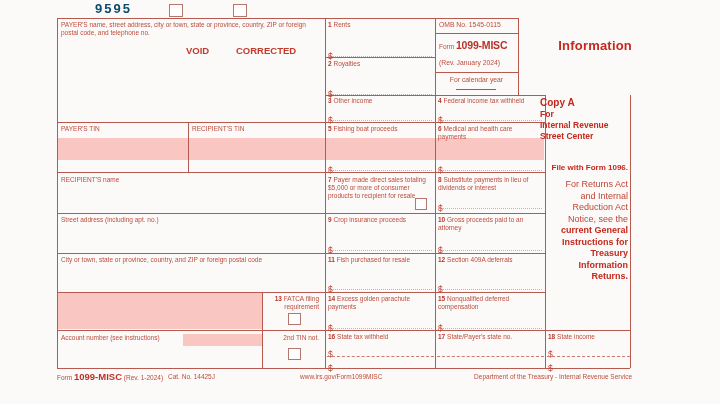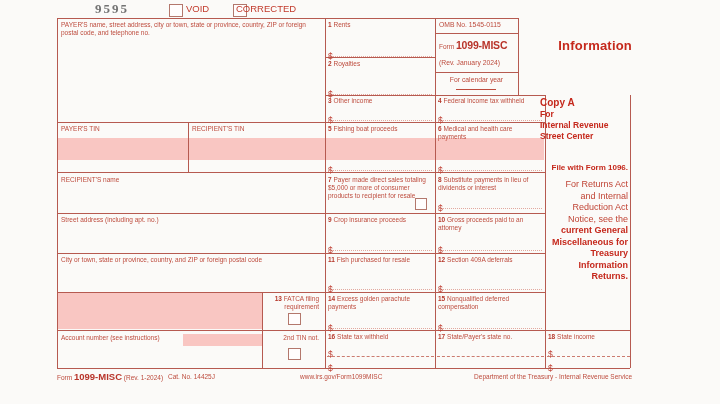--- a/index.html
+++ b/index.html
@@ -8,22 +8,22 @@
   .v{position:absolute;width:1px;background:#b65a50;}
   .pink{position:absolute;background:#f9c6c2;}
   .lbl{position:absolute;font-size:6.5px;line-height:8px;color:#bd4a3c;}
   .lbl b{font-weight:700;color:#b6382b;}
   .r{text-align:right;}
   .amt{position:absolute;height:11px;border-bottom:1px dotted #e2a89f;}
   .amt2{position:absolute;height:11px;}
   .d{font-size:8.5px;font-weight:500;color:#bf4034;line-height:11px;}
   .dash{position:absolute;height:0;border-top:1px dashed #cb7b70;}
   .cb{position:absolute;border:1px solid #b3776c;background:#fffdfd;}
-  .code{position:absolute;left:95px;top:1px;font-family:Liberation Serif, serif;font-size:13px;font-weight:700;color:#737373;letter-spacing:2px;}
-  .topchk{position:absolute;font-size:9.5px;font-weight:400;color:#c23a2c;line-height:11px;}
+  .code{position:absolute;left:95px;top:1px;font-family:Liberation Sans, sans-serif;font-size:13px;font-weight:700;color:#0c4a6e;letter-spacing:2px;}
+  .topchk{position:absolute;font-size:9.5px;font-weight:700;color:#c23a2c;line-height:11px;margin-top:42px;}
   .omb-s{position:absolute;font-size:6.8px;color:#bd4a3c;line-height:8px;}
   .omb-form{position:absolute;font-size:6.5px;color:#bd4a3c;}
   .omb-form .fn{font-size:10.5px;font-weight:700;color:#b8342a;letter-spacing:-0.2px;}
   .yearline{position:absolute;height:1px;background:#bd4a3c;}
   .title{position:absolute;left:480px;top:37px;width:152px;text-align:right;font-size:13px;font-weight:700;color:#c5281c;line-height:18px;letter-spacing:0.2px;}
   .copya{position:absolute;left:540px;top:97px;width:88px;text-align:left;color:#c5281c;}
   .copya .l1{font-size:10px;font-weight:700;line-height:12px;}
   .copya .l2{font-size:8.5px;font-weight:700;line-height:11px;}
   .filew{position:absolute;left:540px;top:163px;width:88px;text-align:right;font-size:8px;font-weight:700;color:#c5281c;}
   .priv{position:absolute;left:540px;top:179px;width:88px;text-align:right;font-size:9px;color:#c04536;line-height:11.5px;}
@@ -94,21 +94,21 @@
     <div class="l2">Internal Revenue</div>
     <div class="l2">Street Center</div>
   </div>
   <div class="filew">File with Form 1096.</div>
   <div class="priv">
     <div>For Returns Act</div>
     <div>and Internal</div>
     <div>Reduction Act</div>
     <div>Notice, see the</div>
     <div class="bold">current General</div>
-    <div class="bold">Miscellaneous for</div>
+    <div class="bold">Instructions for</div>
     <div class="bold">Treasury</div>
     <div class="bold">Information</div>
     <div class="bold">Returns.</div>
   </div>
 
   <div class="lbl" style="left:328px;top:21px;width:100px"><b>1</b> <span>Rents</span></div>
   <div class="lbl" style="left:328px;top:60px;width:100px"><b>2</b> <span>Royalties</span></div>
   <div class="lbl" style="left:328px;top:97px;width:100px"><b>3</b> <span>Other income</span></div>
   <div class="lbl" style="left:438px;top:97px;width:104px"><b>4</b> <span>Federal income tax withheld</span></div>
   <div class="lbl" style="left:328px;top:125px;width:100px"><b>5</b> <span>Fishing boat proceeds</span></div>

